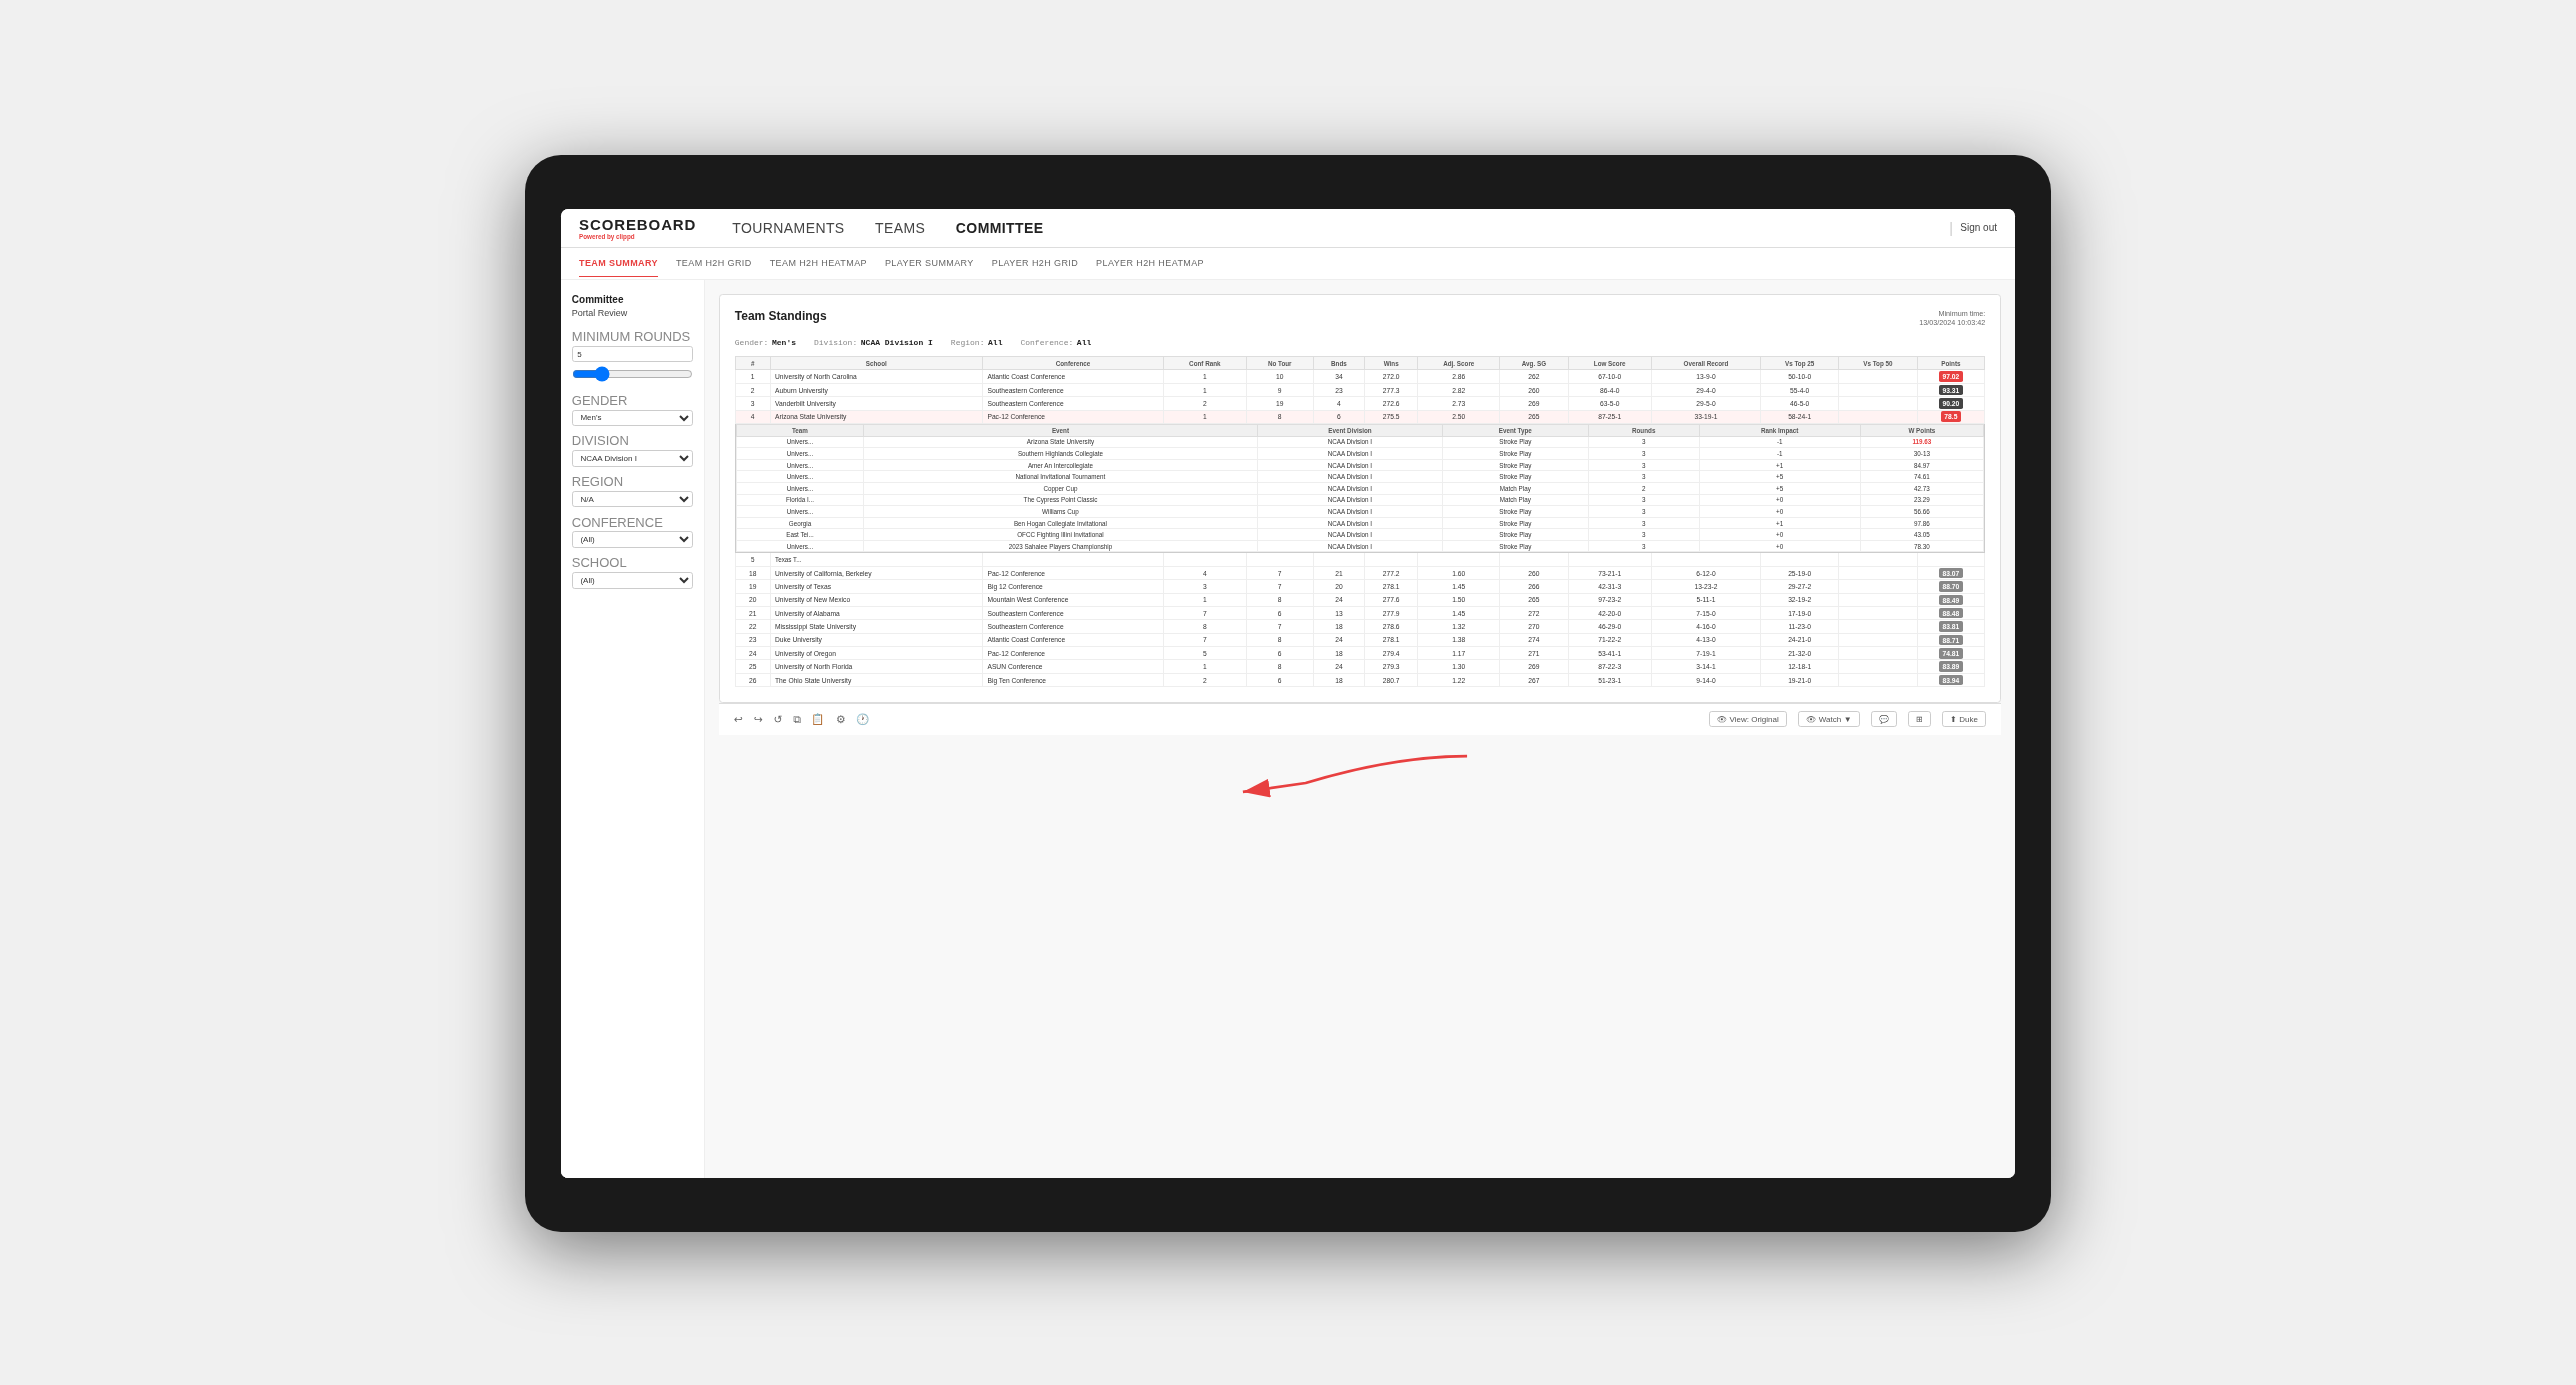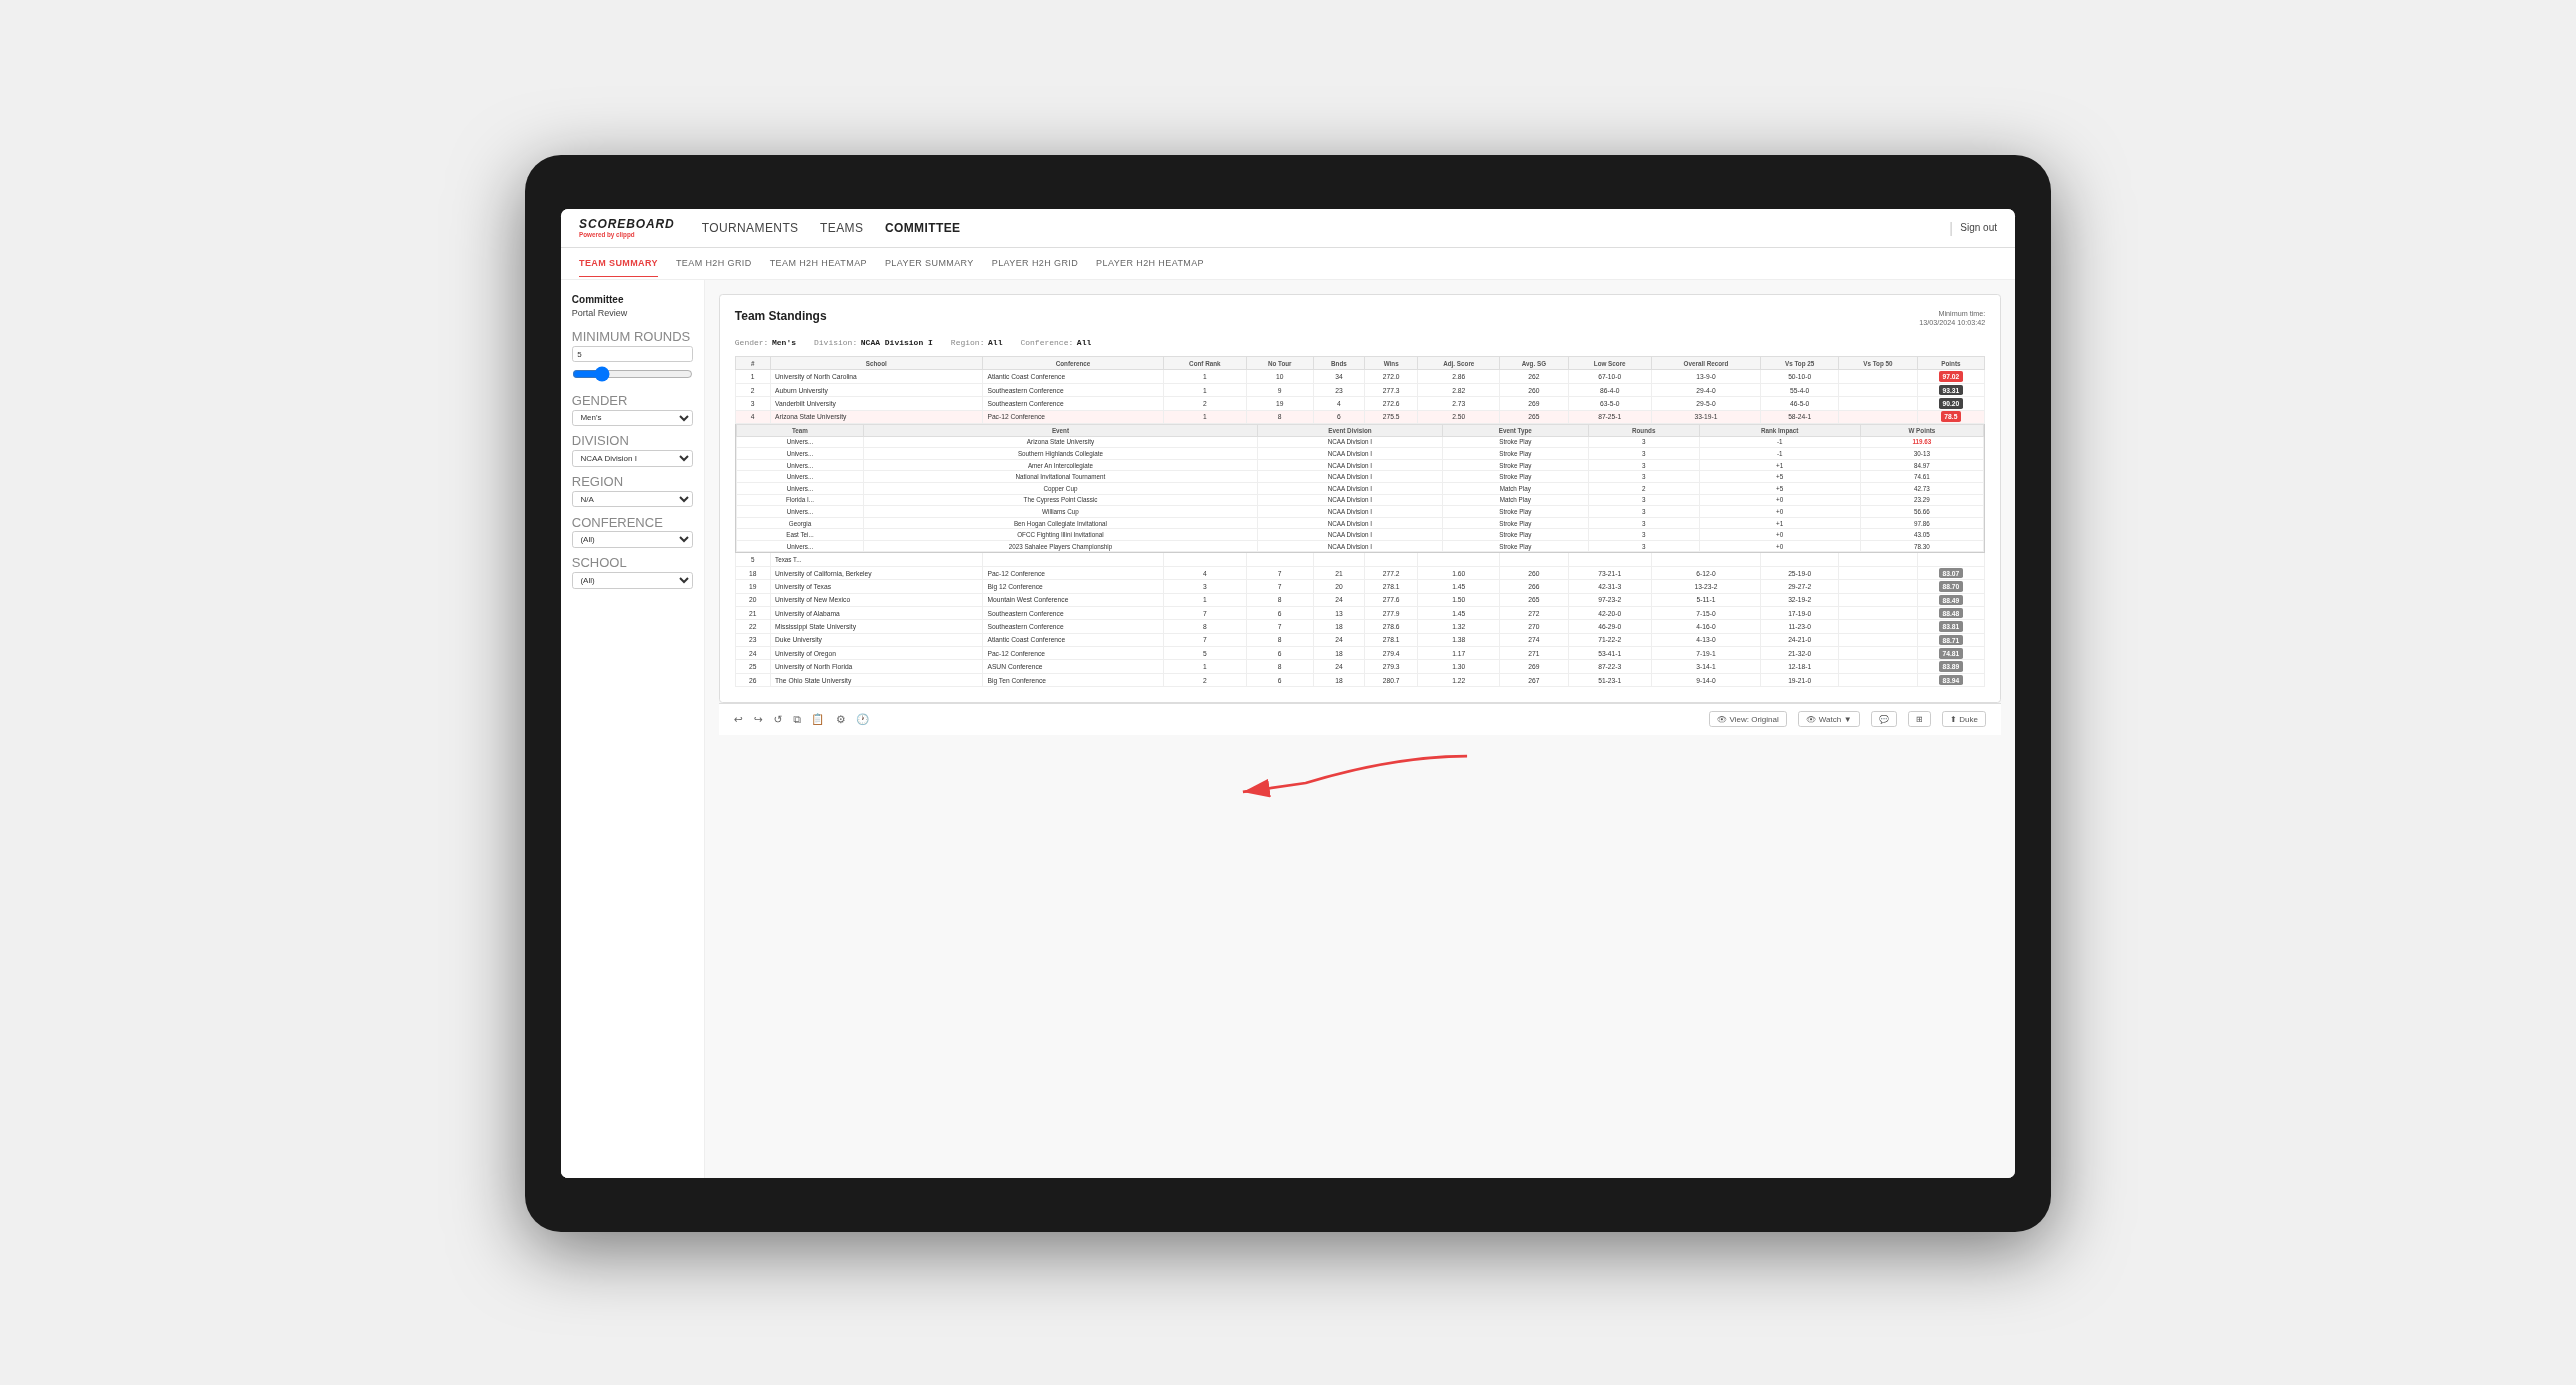--- a/index.html
+++ b/index.html
@@ -56,50 +56,50 @@
       flex-shrink: 0;
     }
 
     .logo {
       display: flex;
       flex-direction: column;
       margin-right: 27px;
     }
 
     .logo-title {
-      font-size: 12px;
+      font-size: 15px;
       font-weight: 900;
       letter-spacing: 0.9px;
       color: #222;
-      font-style: italic;
     }
 
     .logo-sub {
       font-size: 6.3px;
       color: #666;
     }
 
     .logo-sub span {
       color: #e84040;
       font-weight: bold;
     }
 
     .nav-links {
       display: flex;
       gap: 21.5px;
       flex: 1;
     }
 
     .nav-link {
-      font-size: 12px;
+      font-size: 14px;
       color: #444;
       cursor: pointer;
       padding: 3.6px 0;
       text-transform: uppercase;
       letter-spacing: 0.4px;
+      margin-left: 9px;
     }
 
     .nav-link.active {
       color: #222;
       font-weight: bold;
     }
 
     .nav-sign-out {
       font-size: 10px;
       color: #444;

